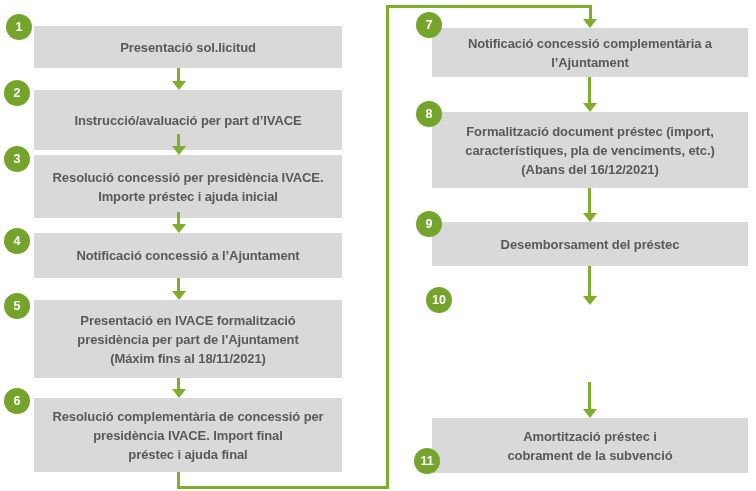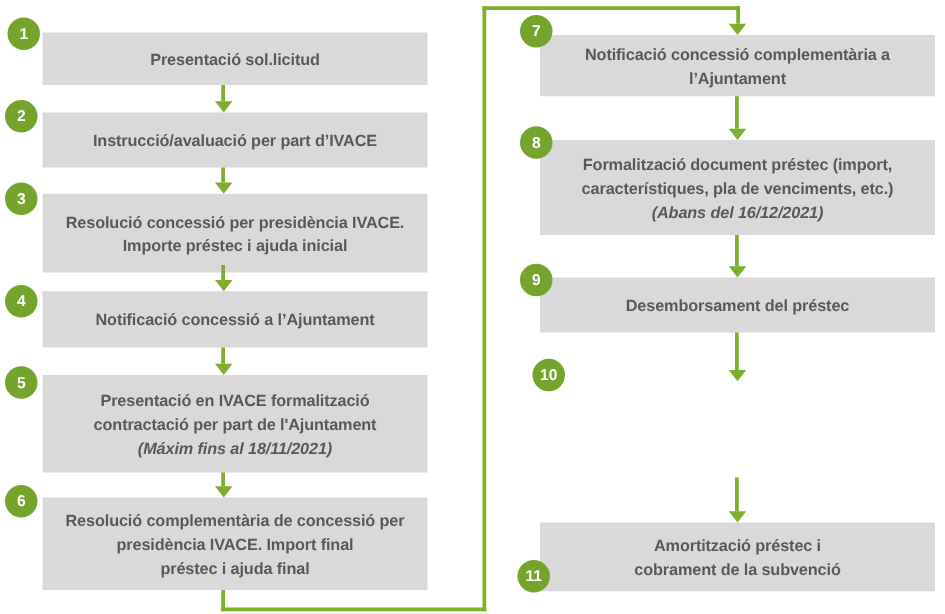--- a/index.html
+++ b/index.html
@@ -24,26 +24,26 @@
     display:flex;flex-direction:column;
     justify-content:center;align-items:center;
     text-align:center;
     font-weight:700;
     font-size:13px;line-height:19px;
     letter-spacing:-0.1px;
     box-sizing:border-box;
     padding:16px 4px;
   }
   .box-text{white-space:pre-line;}
-  .box-note{white-space:pre-line;font-style:italic;}
+  .box-note{white-space:pre-line;}
   .box-note:empty{display:none;}
   .col-l{left:34px;width:308px;}
   .col-r{left:432px;width:316px;}
   .b1{top:26px;height:42px;}
-  .b2{top:90px;height:44px;}
+  .b2{top:90px;height:60px;}
   .b3{top:155px;height:63px;}
   .b4{top:233px;height:45px;}
   .b5{top:300px;height:78px;}
   .b6{top:398px;height:74px;}
   .b7{top:28px;height:49px;}
   .b8{top:112px;height:76px;}
   .b9{top:222px;height:44px;}
   .b10{top:305px;height:77px;}
   .b11{top:418px;height:55px;}
   
@@ -114,21 +114,21 @@
     <span class="box-text">Resolució concessió per presidència IVACE.
 Importe préstec i ajuda inicial</span>
 
   </div>
   <div class="box col-l b4">
     <span class="box-text">Notificació concessió a l’Ajuntament</span>
 
   </div>
   <div class="box col-l b5">
     <span class="box-text">Presentació en IVACE formalització
-contractació per part de l'Ajuntament</span>
+presidència per part de l'Ajuntament</span>
     <span class="box-note">(Máxim fins al 18/11/2021)</span>
   </div>
   <div class="box col-r b7">
     <span class="box-text">Notificació concessió complementària a
 l’Ajuntament</span>
 
   </div>
 
   <div class="box col-l b6">
     <span class="box-text">Resolució complementària de concessió per

